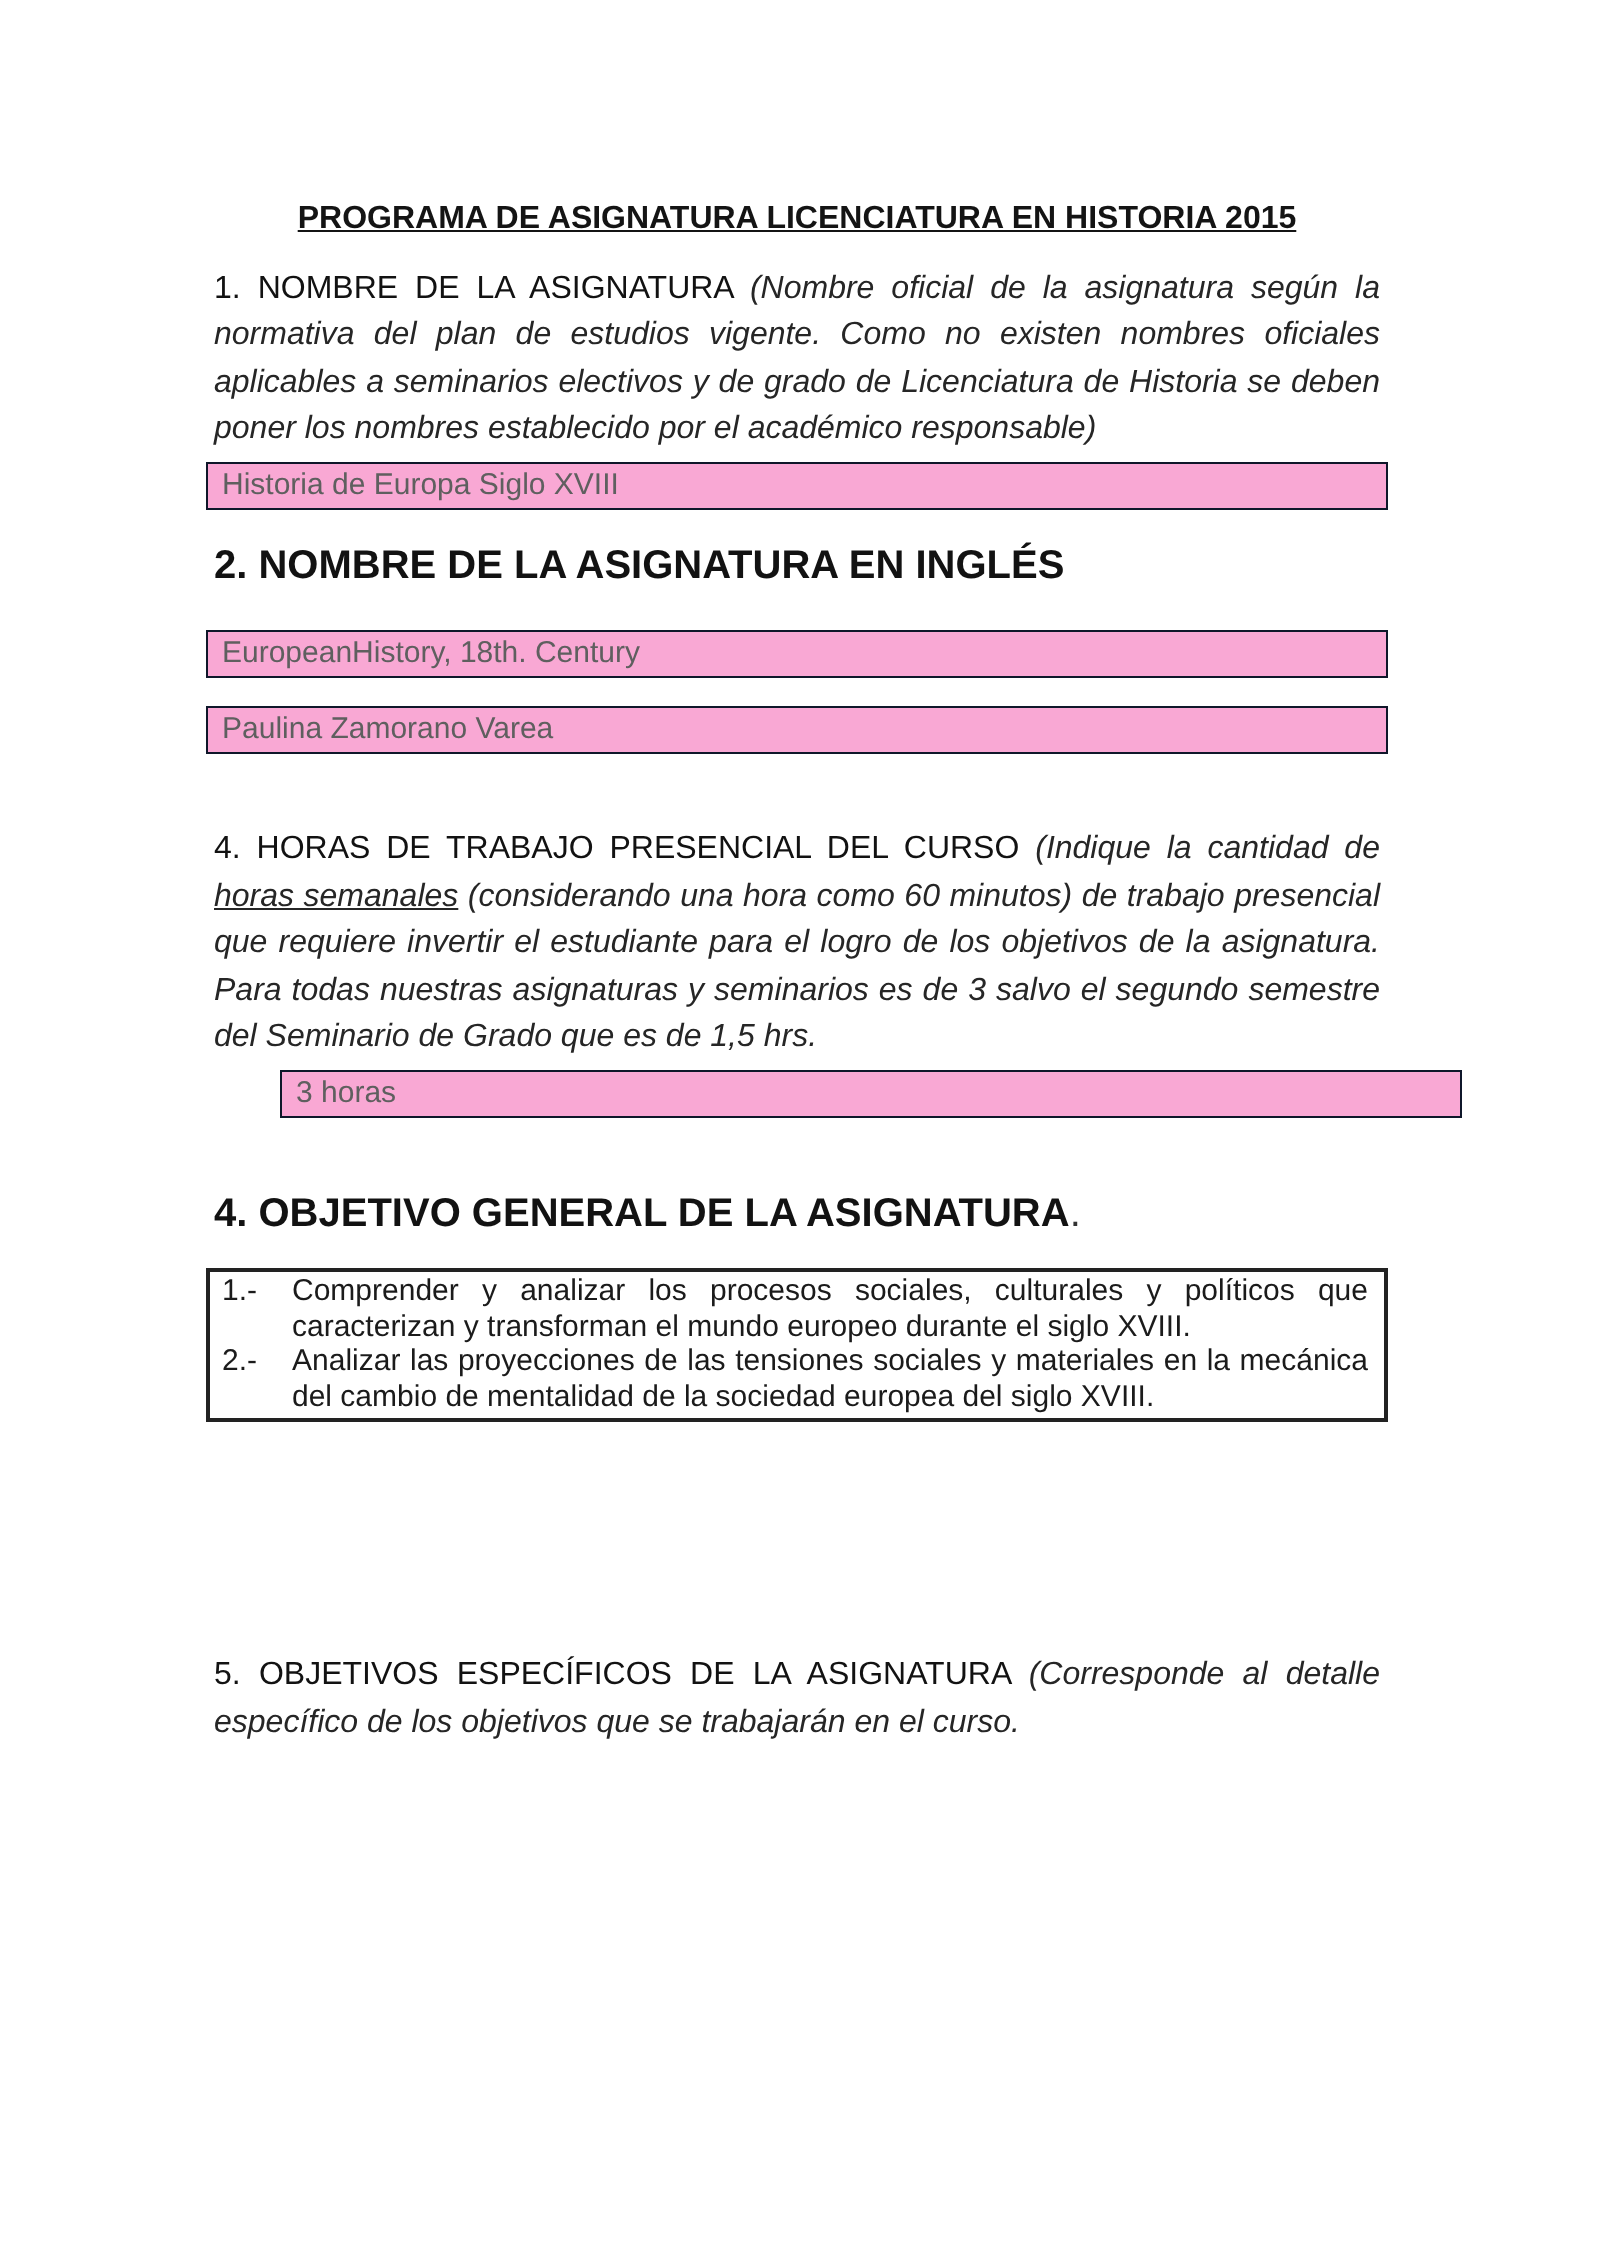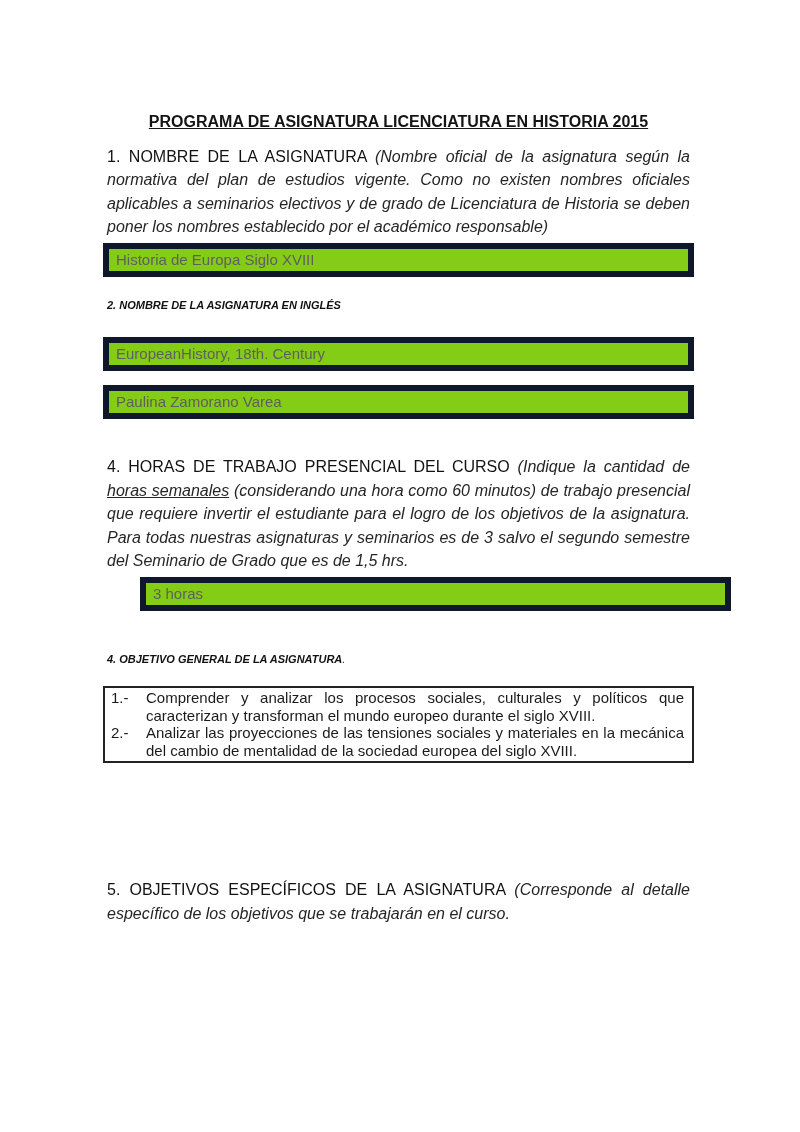--- a/index.html
+++ b/index.html
@@ -8,21 +8,21 @@
     width: 800px;
     height: 1132px;
     position: relative;
     font-family: "Liberation Sans", sans-serif;
     color: #1c1c1c;
     overflow: hidden;
   }
   .page {
     position: absolute;
     left: 107px;
-    top: 16px;
+    top: 4px;
     width: 583px;
   }
   .doc-title {
     margin-top: 94px;
     text-align: center;
     font-weight: bold;
     font-size: 16px;
     line-height: 23.5px;
     color: #141414;
   }
@@ -31,35 +31,34 @@
     font-size: 16px;
     line-height: 23.5px;
     text-align: justify;
     color: #1f1f1f;
   }
   .para .hd { font-weight: normal; color: #121212; }
   .para .desc { font-style: italic; color: #262626; }
   .para .desc .u { text-decoration: underline; }
   .heading {
     font-weight: bold;
-    font-size: 11px;
+    font-size: 20px;
     line-height: 23.5px;
     color: #121212;
-    font-style: italic;
   }
   .heading .period { font-weight: normal; color: #333333; }
   .value-box {
     margin-left: -4px;
     width: 591px;
-    border: 6px solid #0f172a;
+    border: 1px solid #0f172a;
     padding: 2px 7px 3px 7px;
     font-size: 15px;
     line-height: 17px;
     color: #5f5f5f;
-    background: #84cc16;
+    background: #f9a8d4;
   }
   .sec1-para  { margin-top: 11px; }
   .box1       { margin-top: 4px; }
   .sec2-head  { margin-top: 17px; }
   .box2       { margin-top: 20px; }
   .sec3-head  { margin-top: 36px; }
   .box3       { margin-top: 14px; }
   .sec4-para  { margin-top: 36px; }
   .box4       { margin-top: 4px; margin-left: 33px; }
   .obj-head   { margin-top: 37px; }

